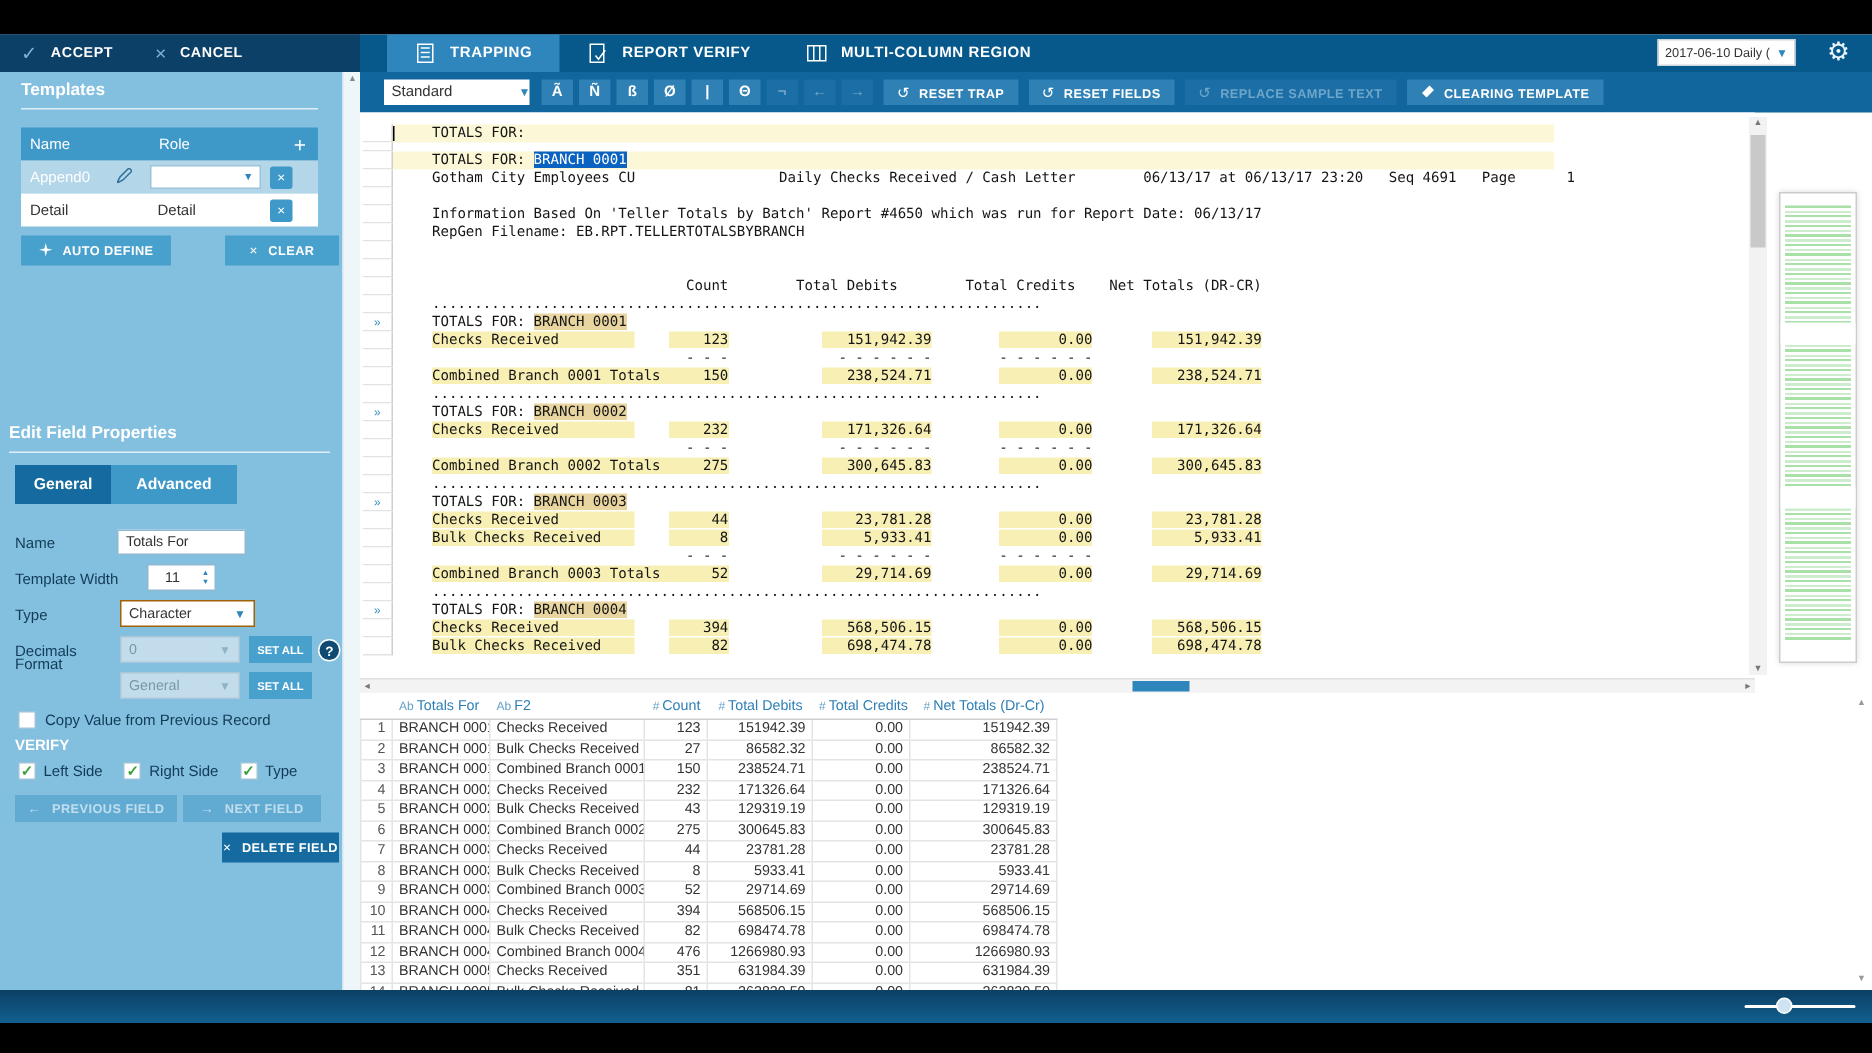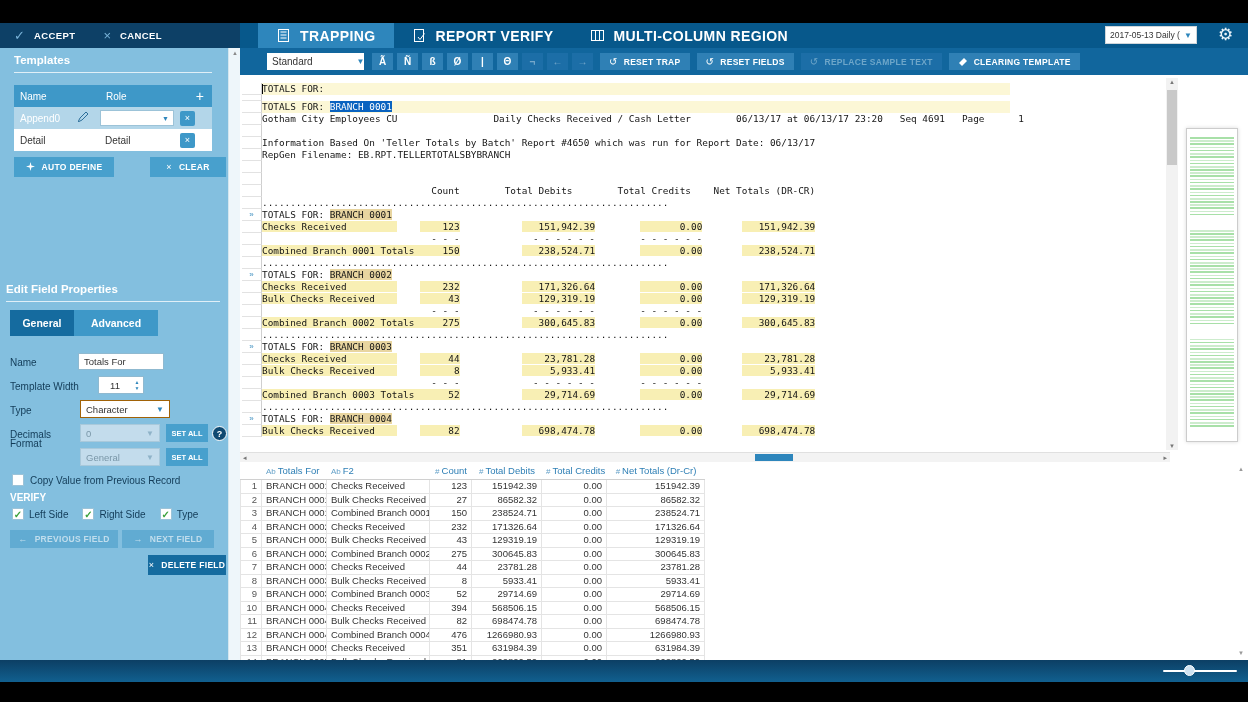--- a/index.html
+++ b/index.html
@@ -11,30 +11,30 @@
   .bar-black-bottom{left:0;top:682px;width:1248px;height:20px;background:#000;}
   
   .toolbar1{left:0;top:23px;width:1248px;height:25px;background:#07588b;}
   .tb1-left{position:absolute;left:0;top:0;width:240px;height:25px;background:#0d4066;display:flex;align-items:center;}
   .tb1-btn{display:flex;align-items:center;gap:9px;height:25px;padding:0 14px;cursor:pointer;color:#fff;}
   .tb1-btn .ic{color:#79b3d8;font-size:13px;}
   .tb1-btn .lb{font-size:9.5px;font-weight:bold;letter-spacing:.4px;}
   .tabs{position:absolute;left:258px;top:0;height:25px;display:flex;}
   .tab{display:flex;align-items:center;gap:9px;height:25px;padding:0 18px;color:#fff;cursor:pointer;}
   .tab.active{background:#2e86bc;}
-  .tab .lb{font-size:14px;font-weight:bold;letter-spacing:.4px;}
+  .tab .lb{font-size:10px;font-weight:bold;letter-spacing:.4px;}
   .tab svg{display:block;}
   .date-select{left:1105px;top:26px;width:92px;height:18px;background:#fff;border:1px solid #cfd6da;
        display:flex;align-items:center;padding:0 4px;cursor:pointer;box-sizing:border-box;}
   .date-select .val{flex:1;font-size:8.5px;color:#333;white-space:nowrap;overflow:hidden;}
   .date-select .arr{color:#2e86bc;font-size:8px;}
   .gear{left:1218px;top:24px;color:#eaf4fb;font-size:17px;cursor:pointer;line-height:22px;}
   
   .toolbar2{left:240px;top:48px;width:1008px;height:27px;background:#11669d;display:flex;align-items:center;}
-  .std-select{margin-left:27px;width:97px;height:17px;background:#fff;display:flex;align-items:center;
+  .std-select{margin-left:16px;width:97px;height:17px;background:#fff;display:flex;align-items:center;
        padding:0 5px;cursor:pointer;box-sizing:border-box;gap:44px;}
   .std-select .val{flex:1;font-size:10px;color:#333;}
   .std-select .arr{color:#2e86bc;font-size:8px;}
   .char-row{display:flex;gap:4px;margin-left:8px;}
   .charbtn{width:21px;height:17px;background:#2f80b5;color:#fff;font-size:10px;font-weight:bold;
        display:flex;align-items:center;justify-content:center;cursor:pointer;}
   .charbtn.dis{background:#1c6ea7;color:rgba(255,255,255,.4);cursor:default;}
   .tb2-btn{height:17px;margin-left:7px;padding:0 9px;background:#2f80b5;color:#fff;display:flex;align-items:center;
        gap:6px;font-size:8.5px;font-weight:bold;letter-spacing:.3px;cursor:pointer;white-space:nowrap;}
   .tb2-btn .ic{font-size:10px;font-weight:normal;}
@@ -93,21 +93,21 @@
   .verify-row{position:absolute;left:12px;top:460px;display:flex;gap:14px;}
   .sb-scroll{left:228px;top:48px;width:12px;height:612px;background:#eef6fa;border-left:1px solid #d4e6ef;box-sizing:border-box;}
   .sb-scroll .up{position:absolute;top:2px;left:0;width:12px;text-align:center;color:#8a8a8a;font-size:6px;cursor:pointer;}
   
   .report{left:240px;top:75px;width:930px;height:377px;background:#fff;overflow:hidden;}
   .rline{display:flex;height:12px;}
   .rspacer{display:flex;height:6px;}
   .gut{width:20px;height:100%;background:#fff;border-right:1px solid #cfcfcf;border-bottom:1px solid #e2e2e2;
        box-sizing:border-box;font-size:8px;color:#3e8fc0;text-align:center;line-height:11px;cursor:pointer;
        margin-left:2px;flex:none;}
-  .rtext{white-space:pre;font-family:"DejaVu Sans Mono",monospace;font-size:9.4px;line-height:12px;color:#151515;cursor:text;}
+  .rtext{white-space:pre;font-family:"DejaVu Sans Mono",monospace;font-size:9.4px;line-height:12px;color:#151515;cursor:text;padding-left:26px;}
   .yrow{background:#fcf7d6;width:748px;position:relative;}
   .trapcursor{position:absolute;left:0;top:1px;width:1px;height:10px;background:#000;}
   .f{background:#f8efb4;}
   .b{background:#e8d5a0;}
   .sel{background:#0a63c0;color:#fff;}
   
   .vscroll{left:1166px;top:78px;width:12px;height:372px;background:#f2f2f2;}
   .vscroll .a{position:absolute;left:0;width:12px;text-align:center;color:#777;font-size:6px;cursor:pointer;}
   .vscroll .thumb{position:absolute;left:1px;top:12px;width:10px;height:75px;background:#c9c9c9;cursor:pointer;}
   .hscroll{left:240px;top:452px;width:930px;height:10px;background:#f3f3f3;border-top:1px solid #e0e0e0;box-sizing:border-box;}
@@ -182,21 +182,21 @@
               <rect x="1.5" y="2.5" width="12" height="10" fill="none" stroke="#fff"></rect>
               <line x1="5.5" y1="2.5" x2="5.5" y2="12.5" stroke="#fff"></line>
               <line x1="9.5" y1="2.5" x2="9.5" y2="12.5" stroke="#fff"></line>
             </svg>
           </span>
         <span class="lb">MULTI-COLUMN REGION</span>
       </div>
     </div>
   </div>
   <div class="abs date-select">
-    <span class="val">2017-05-13 Daily (</span>
+    <span class="val">2017-06-10 Daily (</span>
     <span class="arr">▼</span>
   </div>
   <div class="abs gear">⚙</div>
 
   <div class="abs toolbar2">
     <div class="std-select">
       <span class="val">Standard</span>
       <span class="arr">▼</span>
     </div>
     <div class="char-row">
@@ -414,24 +414,20 @@
         <div class="rline">
           <div class="gut">»</div>
           <div class="rtext"><span>TOTALS FOR: </span><span class="b">BRANCH 0002</span></div>
         </div>
         <div class="rline">
           <div class="gut"></div>
           <div class="rtext"><span class="f">Checks Received         </span><span>    </span><span class="f">    232</span><span>           </span><span class="f">   171,326.64</span><span>        </span><span class="f">       0.00</span><span>       </span><span class="f">   171,326.64</span></div>
         </div>
         <div class="rline">
           <div class="gut"></div>
-          <div class="rtext"><span class="f">Bulk Checks Received    </span><span>    </span><span class="f">     43</span><span>           </span><span class="f">   129,319.19</span><span>        </span><span class="f">       0.00</span><span>       </span><span class="f">   129,319.19</span></div>
-        </div>
-        <div class="rline">
-          <div class="gut"></div>
           <div class="rtext"><span>                              - - -             - - - - - -        - - - - - -</span></div>
         </div>
         <div class="rline">
           <div class="gut"></div>
           <div class="rtext"><span class="f">Combined Branch 0002 Totals </span><span class="f">    275</span><span>           </span><span class="f">   300,645.83</span><span>        </span><span class="f">       0.00</span><span>       </span><span class="f">   300,645.83</span></div>
         </div>
         <div class="rline">
           <div class="gut"></div>
           <div class="rtext"><span>........................................................................</span></div>
         </div>
@@ -455,20 +451,24 @@
           <div class="gut"></div>
           <div class="rtext"><span class="f">Combined Branch 0003 Totals </span><span class="f">     52</span><span>           </span><span class="f">    29,714.69</span><span>        </span><span class="f">       0.00</span><span>       </span><span class="f">    29,714.69</span></div>
         </div>
         <div class="rline">
           <div class="gut"></div>
           <div class="rtext"><span>........................................................................</span></div>
         </div>
         <div class="rline">
           <div class="gut">»</div>
           <div class="rtext"><span>TOTALS FOR: </span><span class="b">BRANCH 0004</span></div>
+        </div>
+        <div class="rline">
+          <div class="gut"></div>
+          <div class="rtext"><span class="f">Checks Received         </span><span>    </span><span class="f">    394</span><span>           </span><span class="f">   568,506.15</span><span>        </span><span class="f">       0.00</span><span>       </span><span class="f">   568,506.15</span></div>
         </div>
         <div class="rline">
           <div class="gut"></div>
           <div class="rtext"><span class="f">Bulk Checks Received    </span><span>    </span><span class="f">     82</span><span>           </span><span class="f">   698,474.78</span><span>        </span><span class="f">       0.00</span><span>       </span><span class="f">   698,474.78</span></div>
         </div>
       </div>
   </div>
 
   <div class="abs vscroll">
     <span class="a" style="top:1px;">▲</span>

